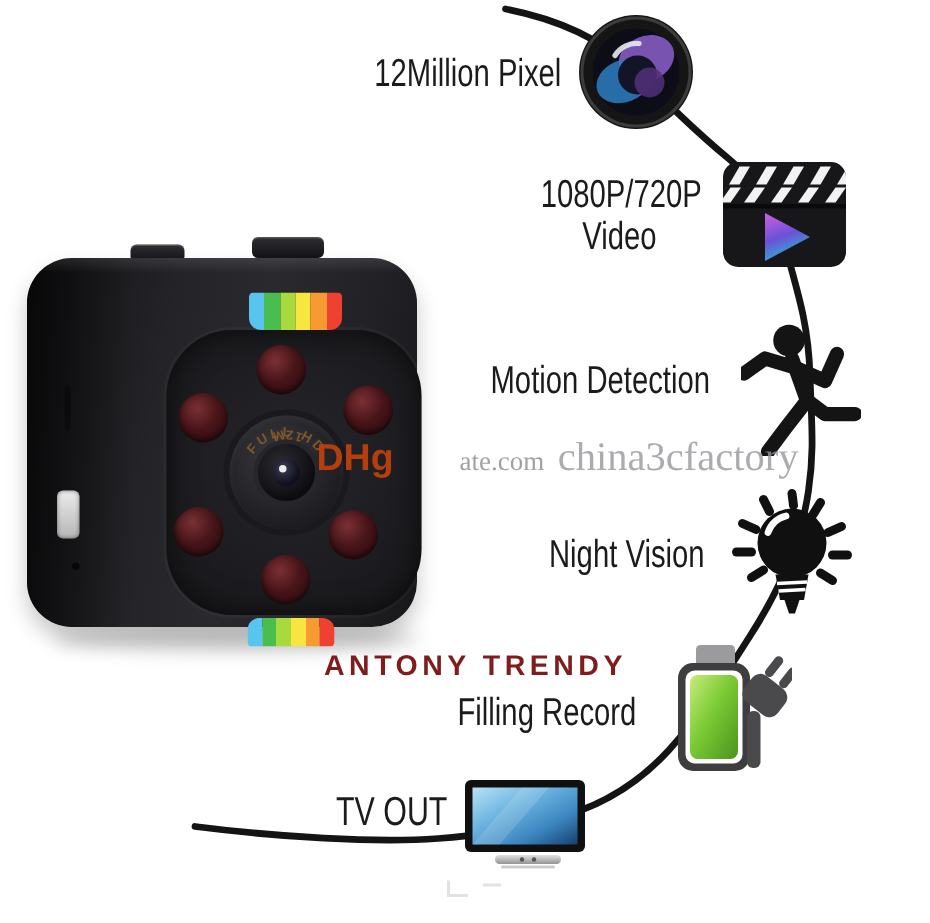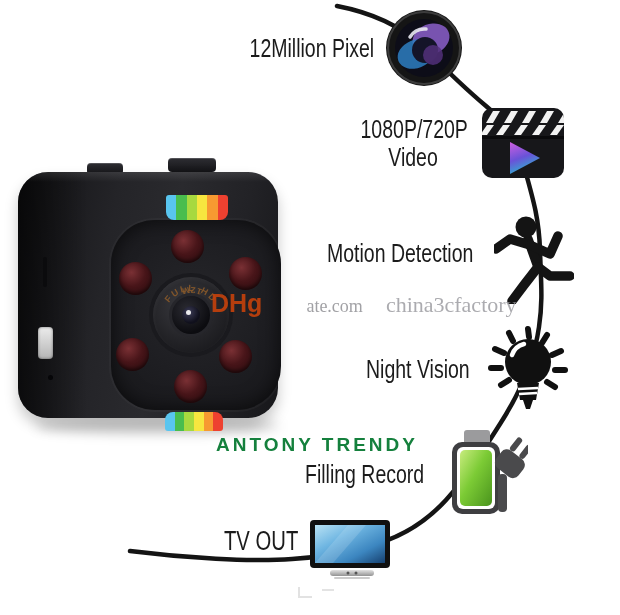--- a/index.html
+++ b/index.html
@@ -17,22 +17,22 @@
   #lab-motion{left:327px;top:240px;}
   #lab-night{left:366px;top:356px;}
   #lab-filling{left:305px;top:461px;z-index:5;}
   #lab-tvout{left:224px;top:527px;font-size:27px;}
 
   
   .wm-center{position:absolute;left:211px;top:289px;z-index:6;display:flex;align-items:baseline;
              white-space:nowrap;opacity:.92;}
   .wm-brand-bold{font-family:"Liberation Sans",sans-serif;font-weight:bold;font-size:25px;color:#c2410c;}
   .wm-brand-rest{font-family:"Liberation Serif",serif;font-size:18px;color:#9a9a9e;padding-left:44px;}
-  .wm-store{font-family:"Liberation Serif",serif;font-size:22px;color:#95959a;margin-left:23px;opacity:.85;text-align:right;}
-  .wm-seller{position:absolute;z-index:3;color:#15803d;white-space:nowrap;}
+  .wm-store{font-family:"Liberation Serif",serif;font-size:27px;color:#95959a;margin-left:9px;opacity:.85;text-align:right;}
+  .wm-seller{position:absolute;z-index:3;color:#7f1d1d;white-space:nowrap;}
   #wm-seller-name{left:216px;top:434px;font-size:19px;font-weight:bold;letter-spacing:3px;}
   #wm-seller-note{left:256px;top:459px;font-size:12px;font-weight:bold;letter-spacing:2px;color:#cfcfd4;}
   .wm-frag{position:absolute;z-index:2;width:12px;height:9px;border-left:2px solid #dcdcdc;
            border-bottom:2px solid #dcdcdc;opacity:.8;}
   #frag1{left:298px;top:587px;}
   #frag2{left:322px;top:589px;border-left:none;border-top:2px solid #dcdcdc;border-bottom:none;}
 
   
   .icon{position:absolute;z-index:2;}
   #icon-lens{left:384px;top:8px;}

